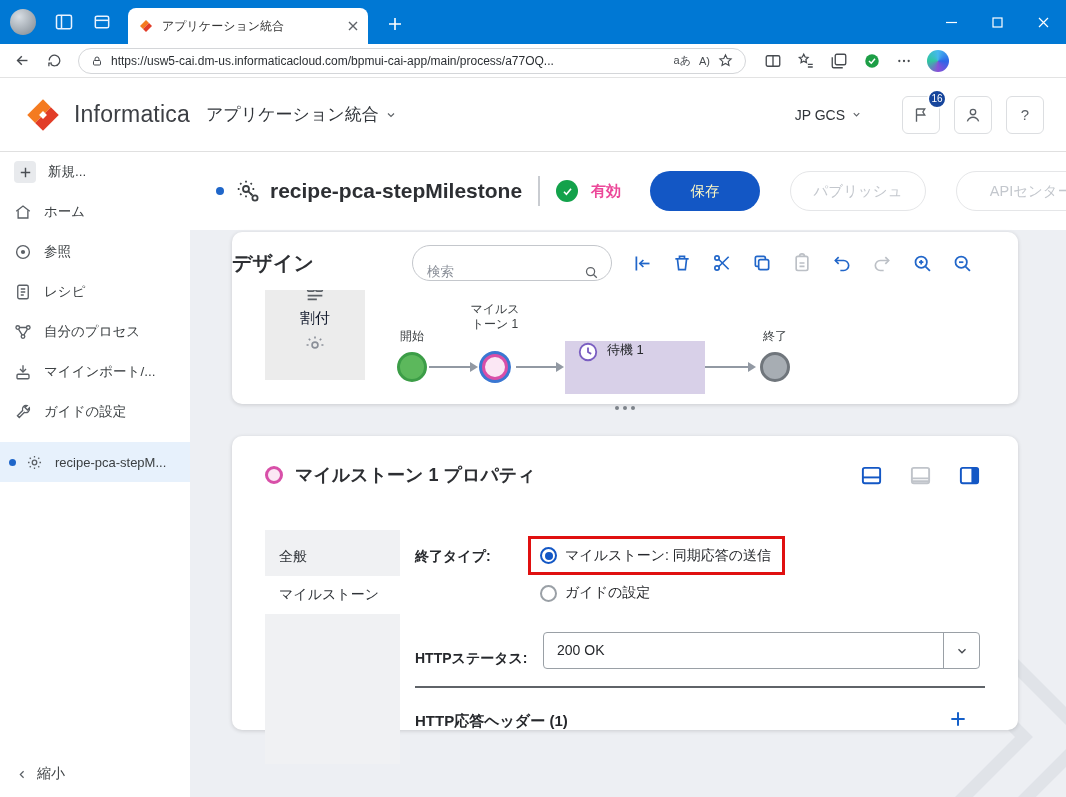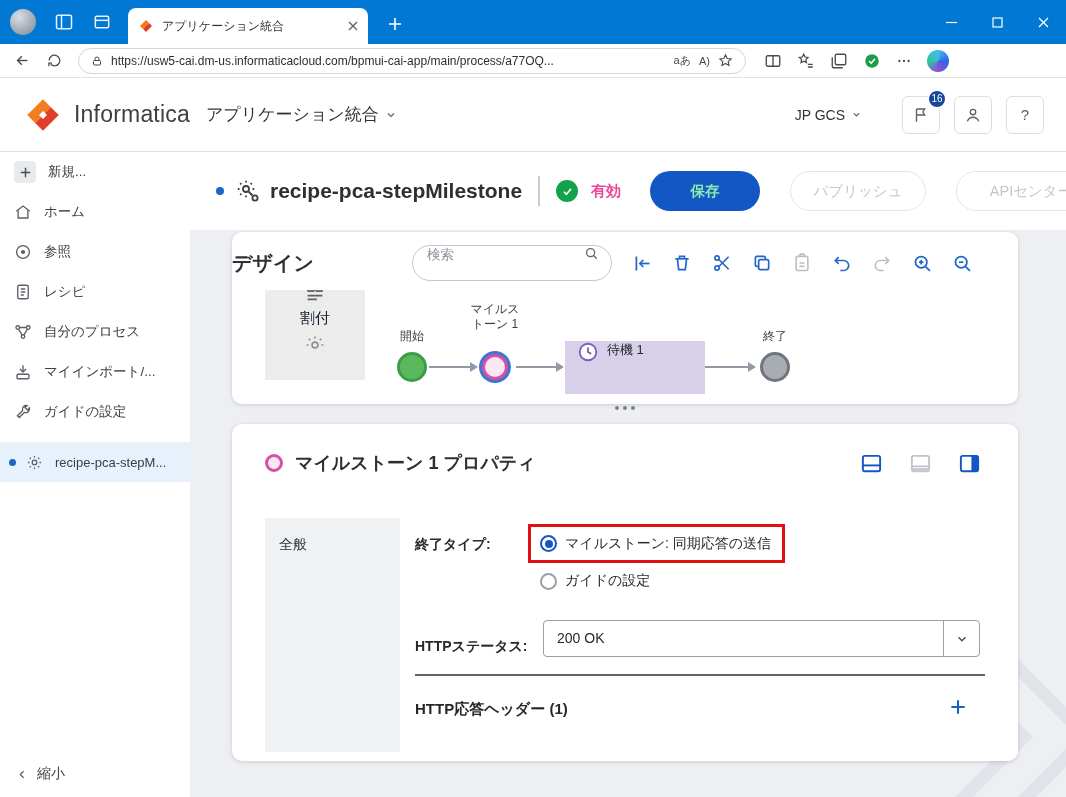--- a/index.html
+++ b/index.html
@@ -52,35 +52,35 @@
   .main{position:absolute;left:190px;top:152px;right:0;bottom:0;background:#edeff3}
   .wm{position:absolute;right:-30px;bottom:-30px;color:#e0e3e8}
   .proc-header{position:absolute;top:0;left:0;right:0;height:78px;background:#fff;display:flex;align-items:center;padding-left:26px;box-sizing:border-box}
   .dot-blue{width:8px;height:8px;border-radius:50%;background:#1f66c9;flex:none}
   .proc-ic{color:#3c4043;margin:0 10px 0 12px}
   .proc-title{font-size:21px;font-weight:bold;color:#2d2f33;margin:0;white-space:nowrap}
   .vdiv{width:2px;height:30px;background:#c9ccd1;margin:0 16px;flex:none}
   .status-ic{width:22px;height:22px;border-radius:50%;background:#13a24b;color:#fff}
   .status-label{font-size:15px;font-weight:bold;color:#ec4899;margin-left:13px}
   .btn{position:absolute;top:19px;height:40px;border-radius:20px;font-size:14.5px;display:flex;align-items:center;justify-content:center;border:0;cursor:pointer;box-sizing:border-box}
-  .btn.save{left:460px;width:110px;background:#1357c5;color:#86efac;font-weight:bold}
+  .btn.save{left:460px;width:110px;background:#1357c5;color:#fef9c3;font-weight:normal}
   .btn.ghost{background:#fff;border:1px solid #e5e6e8;color:#c3c7cd}
   .btn.publish{left:600px;width:136px}
   .btn.api{left:766px;width:150px}
 
   .card{position:absolute;left:42px;width:786px;background:#fff;border-radius:10px;box-shadow:0 1px 4px rgba(0,0,0,.15)}
   .card.design{top:80px;height:172px}
-  .card.props{top:272px;height:337px}
+  .card.props{top:284px;height:294px}
   .dots-handle{position:absolute;top:254px;left:42px;width:786px;display:flex;justify-content:center;gap:4px}
   .dots-handle i{width:4px;height:4px;border-radius:50%;background:#7d828a}
 
   
   .design-head{display:flex;align-items:center;height:62px;}
   .design-title{font-size:20px;font-weight:bold;color:#2d2f33;margin:0}
-  .search{width:200px;height:36px;border:1px solid #c4c7cc;border-radius:18px;display:flex;align-items:flex-start;margin-left:98px;padding:0 12px;box-sizing:border-box;}
+  .search{width:200px;height:36px;border:1px solid #c4c7cc;border-radius:18px;display:flex;align-items:flex-end;margin-left:98px;padding:0 12px;box-sizing:border-box;}
   .search input{flex:1;border:0;outline:0;font-size:13.5px;color:#333;min-width:0;background:transparent;font-family:inherit}
   .search input::placeholder{color:#8a8f98}
   .search .ic{color:#5f6368}
   .tools{display:flex;align-items:center;gap:7px;margin-left:14px}
   .tool{width:33px;height:33px;display:flex;align-items:center;justify-content:center;background:none;border:0;color:#2166c9;cursor:pointer;padding:0}
   .tool.off{color:#bcc0c6}
 
   .canvas{position:absolute;left:0;top:58px;right:0;bottom:0;overflow:hidden}
   .palette{position:absolute;left:33px;top:0;width:100px;height:90px;background:#ececec;display:flex;flex-direction:column;align-items:center;overflow:hidden}
   .pal-top{margin-top:-9px;color:#5b6066}
@@ -565,20 +565,21 @@
               <svg width="23" height="23" viewBox="0 0 24 24" fill="none" stroke="currentColor" stroke-width="2">
                 <rect x="3" y="4" width="18" height="16" rx="2"></rect>
                 <rect x="14" y="4" width="7" height="16" fill="currentColor" stroke="none"></rect>
               </svg>
             </button>
         </div>
       </div>
 
       <div class="tabcol">
         <div class="ptab">全般</div>
+        <div class="ptab sel">マイルストーン</div>
       </div>
 
       <div class="form">
         <div class="flabel l1">終了タイプ:</div>
 
         <div class="redbox">
           <span class="radio on"></span>
           <span class="rlabel">マイルストーン: 同期応答の送信</span>
         </div>
 

